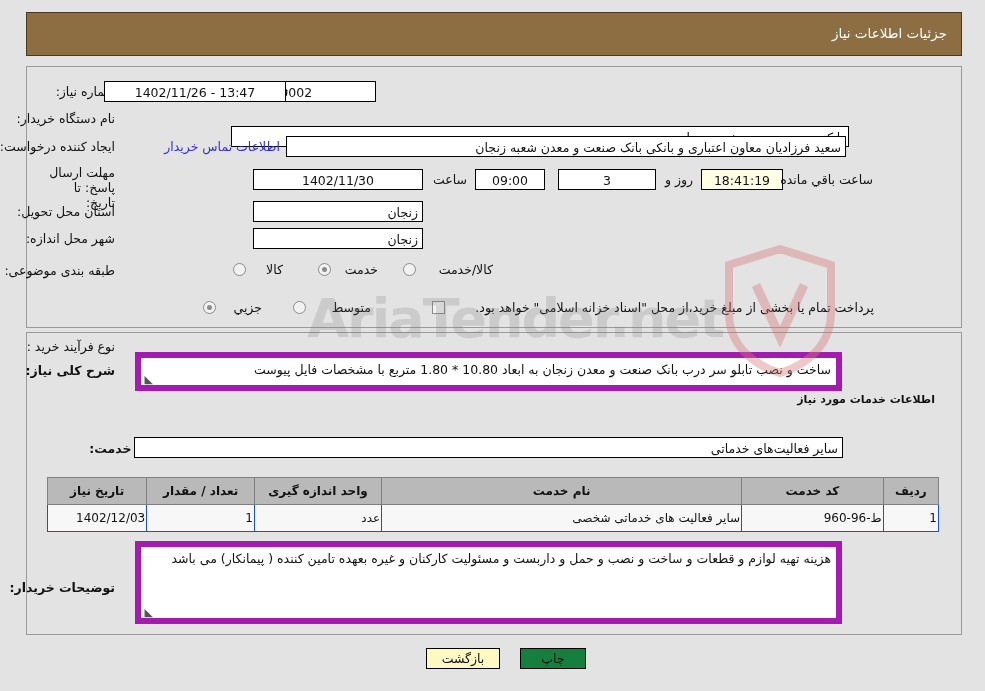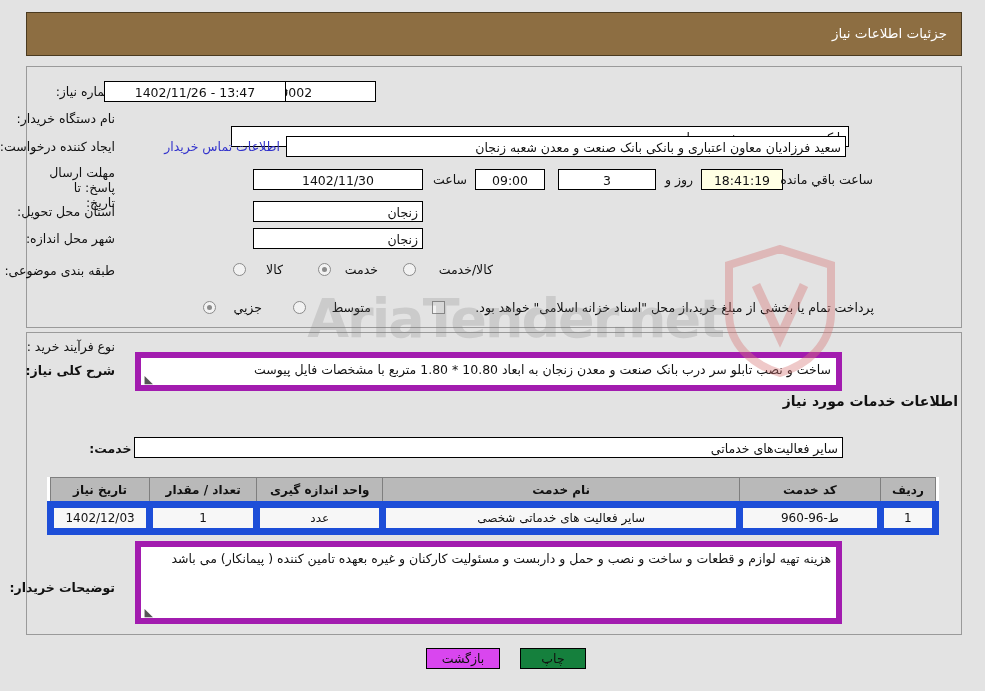--- a/index.html
+++ b/index.html
@@ -156,22 +156,22 @@
     left: 3px; bottom: 1px;
     width: 9px; height: 9px;
     color: #555;
     font-size: 11px;
     line-height: 9px;
   }
 
   
   #svc-heading {
     position: absolute;
-    right: 28px; top: 393px;
-    font-size: 14px;
+    right: 51px; top: 393px;
+    font-size: 11px;
     font-weight: bold;
     color: #111;
     z-index: 3;
   }
 
   
   #svc-table {
     position: absolute;
     right: 47px; top: 477px;
     width: 892px;
@@ -184,43 +184,43 @@
     background: #b9b9b9;
     border: 1px solid #7f7f7f;
     font-weight: bold;
     height: 27px;
     color: #111;
     text-align: center;
     font-size: 12px;
   }
   #svc-table td {
     background: #f7f7f7;
-    border: 7px solid #1d4ed8;
+    border: 1px solid #1d4ed8;
     height: 27px;
-    text-align: center;
+    text-align: right;
     color: #111;
     font-size: 12px;
   }
 
   
   .btn {
     position: absolute;
     height: 21px;
     border: 1px solid #000;
     font-size: 12.5px;
     font-family: "DejaVu Sans", "Liberation Sans", sans-serif;
     color: #111;
     text-align: center;
     line-height: 19px;
     cursor: pointer;
     z-index: 3;
     padding: 0;
   }
   #btn-print  { background: #15803d; left: 519px; top: 648px; width: 66px; }
-  #btn-back   { background: #d946ef; left: 425px; top: 648px; width: 74px; }
+  #btn-back   { background: #fef9c3; left: 425px; top: 648px; width: 74px; }
 </style>
 </head>
 <body>
 
 <div id="watermark">
   <div id="wm-inner">
     <div id="wm-shield">
       <svg viewBox="0 0 118 132" xmlns="http://www.w3.org/2000/svg">
         <path d="M59 4 L110 20 L110 68 C110 100 86 120 59 128 C32 120 8 100 8 68 L8 20 Z" fill="none" stroke="rgba(214,120,120,0.40)" stroke-width="8"></path>
         <path d="M35 40 L59 92 L83 40" fill="none" stroke="rgba(214,120,120,0.40)" stroke-width="9" stroke-linejoin="miter"></path>

